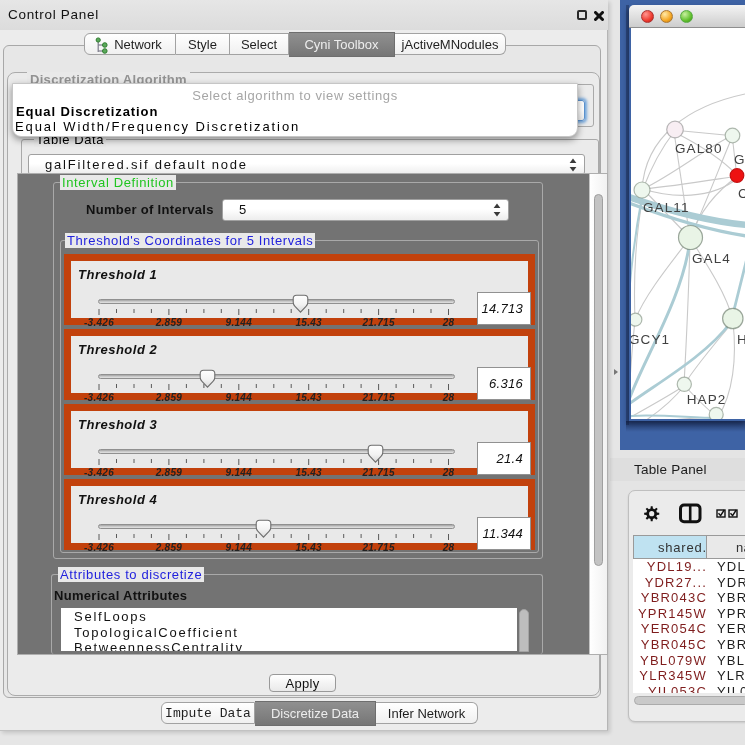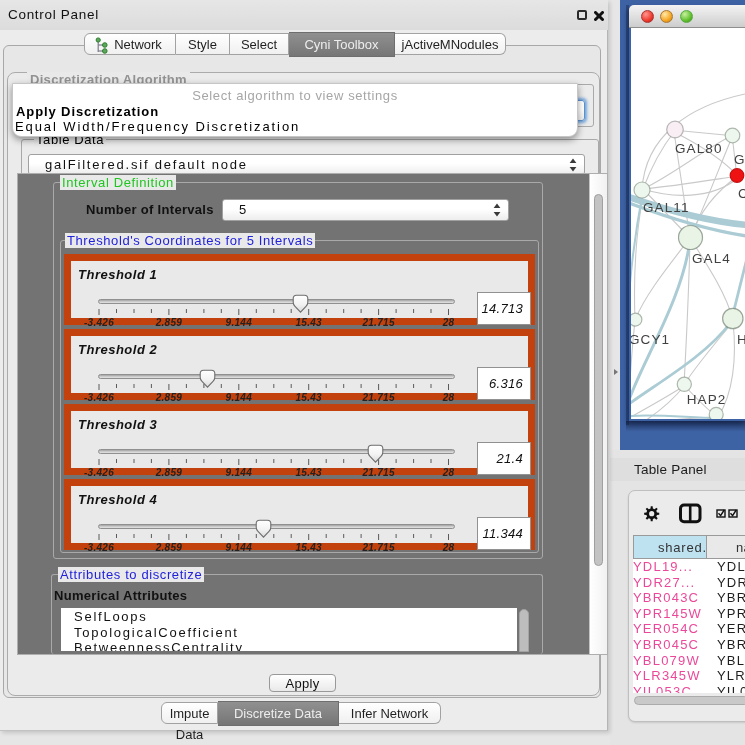--- a/index.html
+++ b/index.html
@@ -15,22 +15,22 @@
 #netcanvas { position:absolute; left:2px; top:23px; width:114px; height:391px; background:#fff; }
 #tablepanelbar { position:absolute; left:610px; top:458px; width:135px; height:23px; background:#dedede; }
 #tablepanelbar span { position:absolute; left:24px; top:4px; font-size:13.5px; color:#1c1c1c; letter-spacing:.2px; }
 #tcard { position:absolute; left:628px; top:490px; width:130px; height:232px;
   background:#ebebeb; border:1px solid #bfbfbf; border-radius:7px; box-shadow:0 1px 2px rgba(0,0,0,.12); }
 #tbl { position:absolute; left:633px; top:535px; width:112px; height:158px; background:#fff; overflow:hidden; }
 #tblh1 { position:absolute; left:0; top:0; width:74px; height:24px; background:#bfe2f1;
   border:1px solid #9a9a9a; font-size:13px; color:#333; text-align:center; line-height:23px; letter-spacing:.8px;padding-left:24px; }
 #tblh2 { position:absolute; left:74px; top:0; width:60px; height:24px; background:#e9e9e9;
   border:1px solid #9a9a9a; border-left:none; font-size:13px; color:#333; padding-left:29px; line-height:23px; }
-.trow { position:absolute; left:0; width:74px; height:16px; font-size:13px; color:#ec4899;
-  text-align:left; line-height:16px; letter-spacing:1.2px; }
+.trow { position:absolute; left:0; width:74px; height:16px; font-size:13px; color:#7f1d1d;
+  text-align:right; line-height:16px; letter-spacing:1.2px; }
 .trow2 { position:absolute; left:84px; width:60px; height:16px; font-size:13px; color:#1f1f1f; line-height:16px; letter-spacing:1.2px; }
 #hscroll { position:absolute; left:634px; top:696px; width:115px; height:9px; background:#c9c9c9;
   border:1px solid #ababab; border-radius:5px; }
 
 
 #cpwin { position:absolute; left:0; top:0; width:608px; height:731px; background:#ececec;
   border-right:1px solid #b5b5b5; border-bottom:1px solid #c2c2c2; box-shadow:2px 2px 4px rgba(0,0,0,.15); }
 #cptitle { position:absolute; left:8px; top:7px; font-size:13.5px; color:#111; letter-spacing:.7px; }
 #wmin { position:absolute; left:577px; top:10px; width:10px; height:10px; border:2px solid #2a2a2a; border-radius:2px; }
 
@@ -447,24 +447,24 @@
       </svg>
       <span style="margin-left:16px;">Network</span>
     </div>
     <div class="tab" style="width:54px;">Style</div>
     <div class="tab" style="width:59px;">Select</div>
     <div class="tab sel" style="width:106px;">Cyni Toolbox</div>
     <div class="tab last" style="width:111px;">jActiveMNodules</div>
   </div>
 
   <div class="tabbar" style="left:161px; top:702px;">
-    <div class="tab first" style="width:57px;">Impute Data</div>
+    <div class="tab first" style="width:94px;font-family:Liberation Mono, monospace;">Impute Data</div>
     <div class="tab sel" style="width:121px;">Discretize Data</div>
     <div class="tab last" style="width:102px;">Infer Network</div>
   </div>
 
   <div id="popup">
     <div class="l1">Select algorithm to view settings</div>
-    <div class="l2">Apply Discretization</div>
+    <div class="l2">Equal Discretization</div>
     <div class="l3">Equal Width/Frequency Discretization</div>
   </div>
 </div>
 
 </div>
 </body></html>

